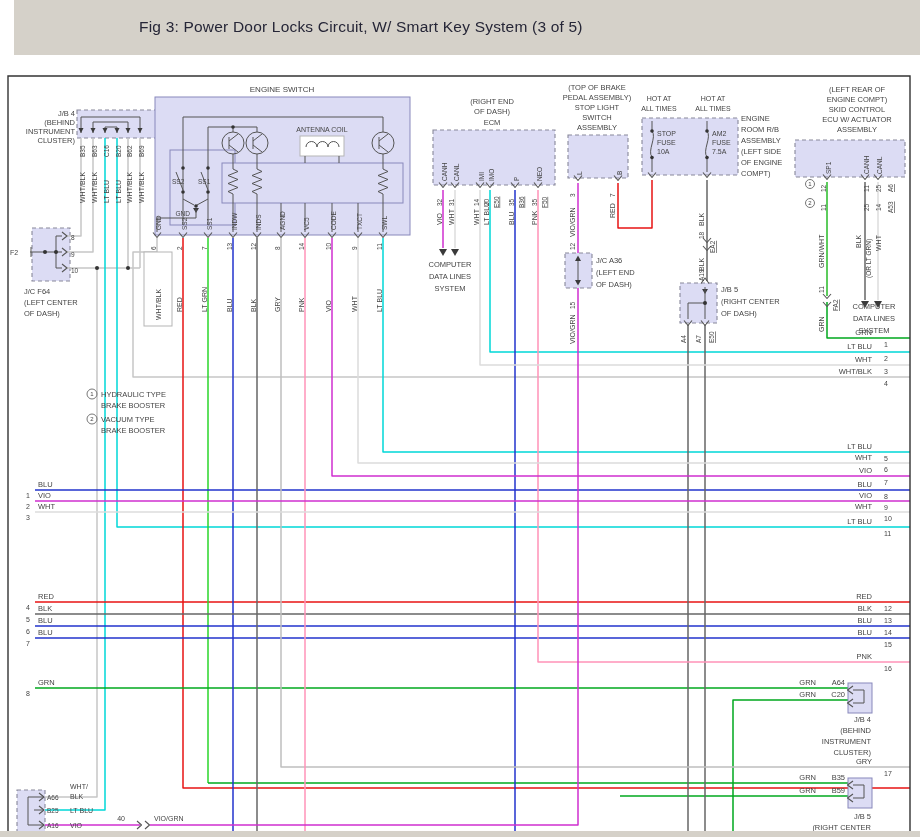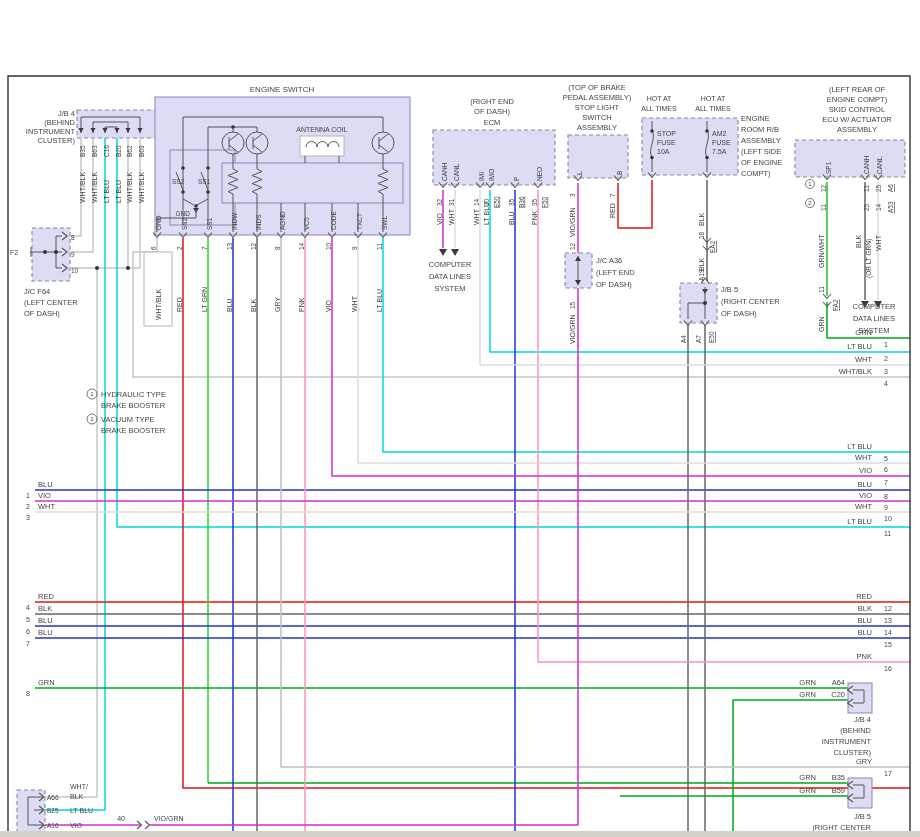--- a/index.html
+++ b/index.html
@@ -23,20 +23,23 @@
   .c-pnk{stroke:var(--w-pnk)} .c-grn{stroke:var(--w-grn)} .c-grnwht{stroke:var(--w-grnwht)}
   .c-viogrn{stroke:var(--w-viogrn)}
   .t{font-family:"Liberation Sans",sans-serif;fill:var(--txt);}
   .frame{fill:none;stroke:#333;stroke-width:1.4;}
   .mk{fill:none;stroke:#777;stroke-width:1;}
 </style>
 </head>
 <body>
 
 <div id="stage">
+  <div id="topbar">
+    <div id="title">Fig 3: Power Door Locks Circuit, W/ Smart Key System (3 of 5)</div>
+  </div>
 
   <svg id="dsvg" width="920" height="837" viewBox="0 0 920 837">
 
     <g>
       <rect class="bxd" x="77" y="110" width="79" height="28"></rect>
       <rect class="bxd" x="32" y="228" width="38" height="53"></rect>
       <rect class="bx" x="155" y="97" width="255" height="138"></rect>
       <rect class="bx" x="170" y="150" width="65" height="75"></rect>
       <rect class="bx" x="222" y="163" width="181" height="40"></rect>
       <rect class="wbx" x="300" y="136" width="44" height="20"></rect>

